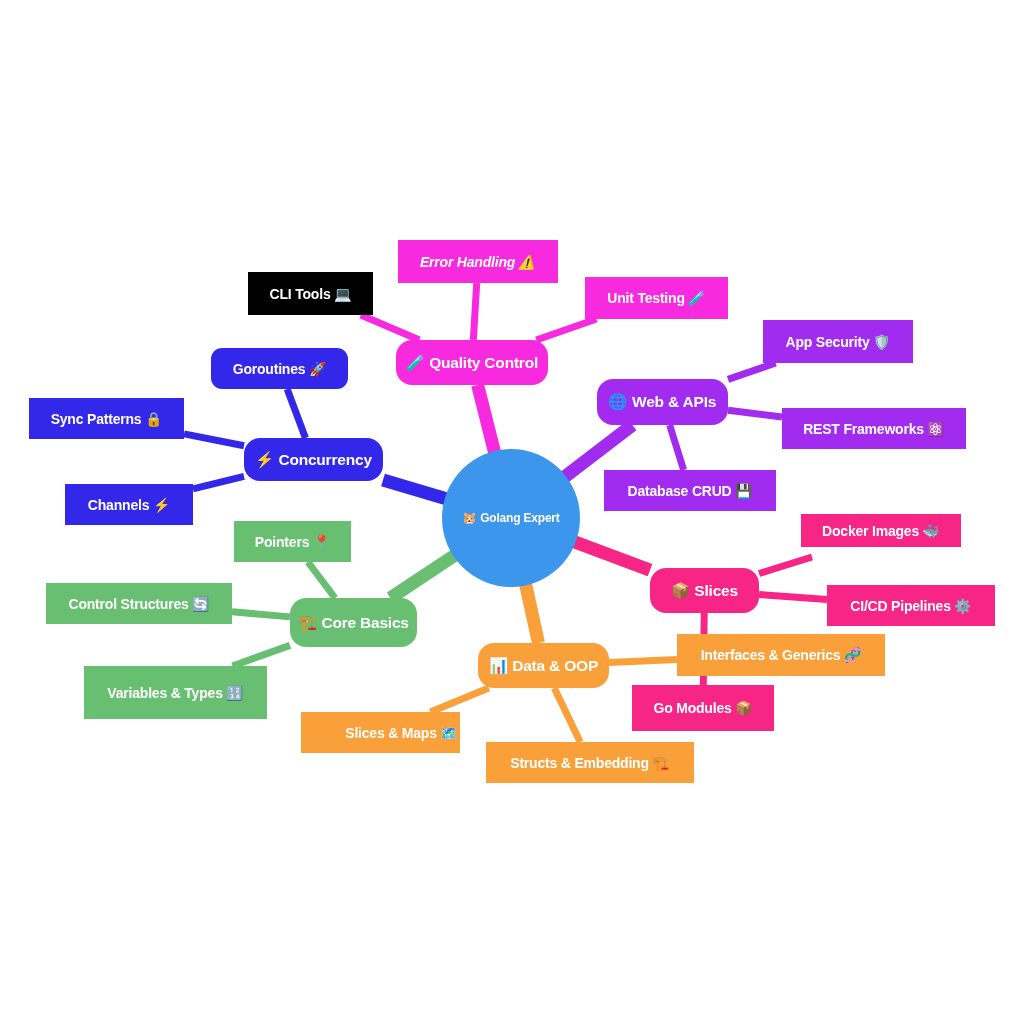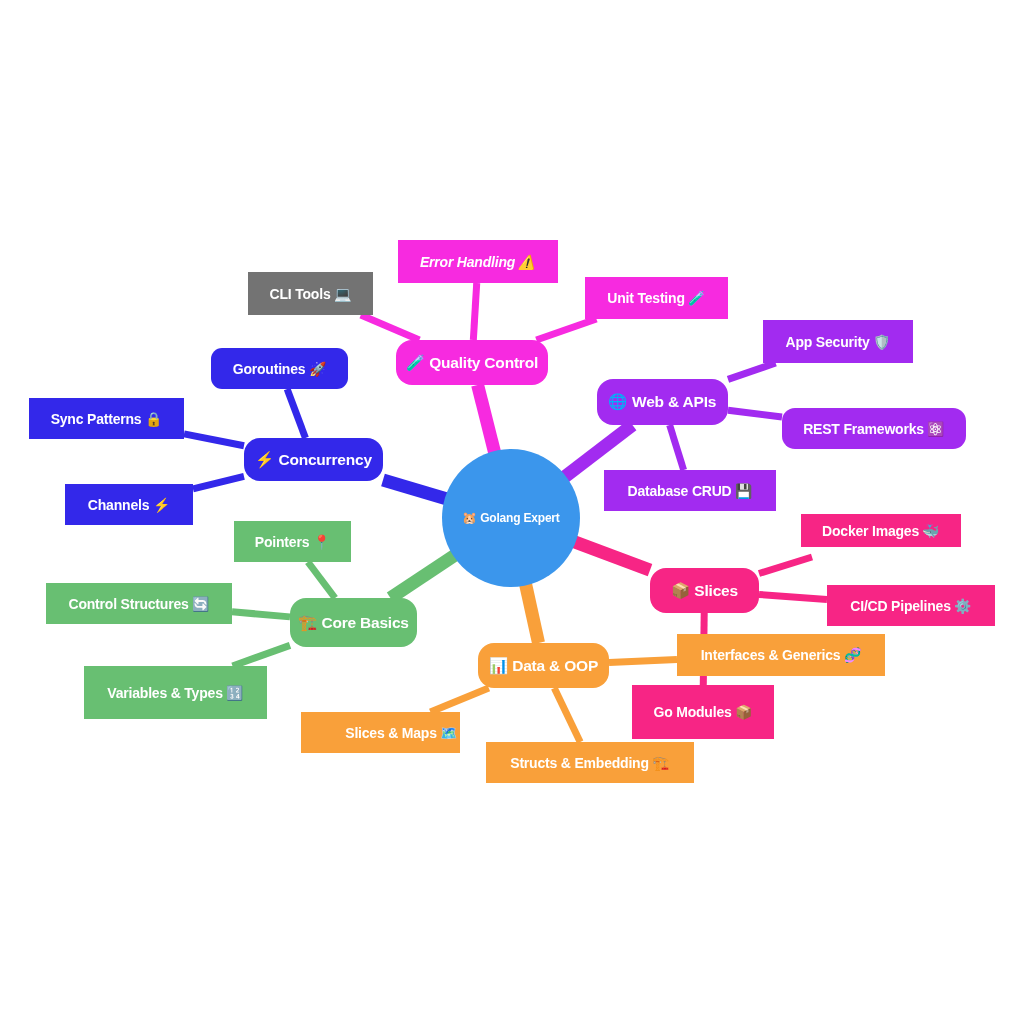--- a/index.html
+++ b/index.html
@@ -82,51 +82,51 @@
       <line x1="290" y1="645.3314606741573" x2="232.515625" y2="666" stroke="#68BF72" stroke-width="7" stroke-linecap="butt"></line>
       <line x1="448.67653116845486" y1="499.5396307511626" x2="383" y2="480.0860759493671" stroke="#3328EA" stroke-width="13" stroke-linecap="butt"></line>
       <line x1="305.467032967033" y1="438" x2="287.15934065934067" y2="389" stroke="#3328EA" stroke-width="7" stroke-linecap="butt"></line>
       <line x1="244" y1="445.7342995169082" x2="184" y2="433.8502415458937" stroke="#3328EA" stroke-width="7" stroke-linecap="butt"></line>
       <line x1="244" y1="476.4512195121951" x2="193" y2="488.890243902439" stroke="#3328EA" stroke-width="7" stroke-linecap="butt"></line>
     </svg>
   <div id="nodes">
       <div class="node node-root" style="left: 442px; top: 449px; width: 138px; height: 138px; background: rgb(59, 150, 236);">
         <span class="node-label">🐹 Golang Expert</span>
       </div>
-      <div class="node node-leaf" style="left: 248px; top: 272px; width: 125px; height: 43px; background: #737373;">
+      <div class="node node-leaf" style="left: 248px; top: 272px; width: 125px; height: 43px; background: #000000;">
         <span class="node-label">CLI Tools 💻</span>
       </div>
       <div class="node node-leaf" style="left: 398px; top: 240px; width: 160px; height: 43px; background: rgb(247, 42, 224); font-style: italic;">
         <span class="node-label">Error Handling ⚠️</span>
       </div>
       <div class="node node-leaf" style="left: 585px; top: 277px; width: 143px; height: 42px; background: rgb(247, 42, 224);">
         <span class="node-label">Unit Testing 🧪</span>
       </div>
       <div class="node node-branch" style="left: 396px; top: 340px; width: 152px; height: 45px; background: rgb(247, 42, 224);">
         <span class="node-label">🧪 Quality Control</span>
       </div>
       <div class="node node-leaf" style="left: 763px; top: 320px; width: 150px; height: 43px; background: rgb(162, 43, 240);">
         <span class="node-label">App Security 🛡️</span>
       </div>
-      <div class="node node-leaf" style="left: 782px; top: 408px; width: 184px; height: 41px; background: rgb(162, 43, 240); border-radius: 13px;">
+      <div class="node node-leaf" style="left: 782px; top: 408px; width: 184px; height: 41px; background: rgb(162, 43, 240);">
         <span class="node-label">REST Frameworks ⚛️</span>
       </div>
       <div class="node node-leaf" style="left: 604px; top: 470px; width: 172px; height: 41px; background: rgb(162, 43, 240);">
         <span class="node-label">Database CRUD 💾</span>
       </div>
       <div class="node node-branch" style="left: 597px; top: 379px; width: 131px; height: 46px; background: rgb(162, 43, 240);">
         <span class="node-label">🌐 Web &amp; APIs</span>
       </div>
       <div class="node node-leaf" style="left: 801px; top: 514px; width: 160px; height: 33px; background: rgb(247, 37, 133);">
         <span class="node-label">Docker Images 🐳</span>
       </div>
       <div class="node node-leaf" style="left: 827px; top: 585px; width: 168px; height: 41px; background: rgb(247, 37, 133);">
         <span class="node-label">CI/CD Pipelines ⚙️</span>
       </div>
-      <div class="node node-leaf" style="left: 632px; top: 685px; width: 142px; height: 54px; background: rgb(247, 37, 133);">
+      <div class="node node-leaf" style="left: 632px; top: 685px; width: 142px; height: 46px; background: rgb(247, 37, 133);">
         <span class="node-label">Go Modules 📦</span>
       </div>
       <div class="node node-branch" style="left: 650px; top: 568px; width: 109px; height: 45px; background: rgb(247, 37, 133);">
         <span class="node-label">📦 Slices</span>
       </div>
       <div class="node node-leaf" style="left: 677px; top: 634px; width: 208px; height: 42px; background: rgb(249, 160, 58);">
         <span class="node-label">Interfaces &amp; Generics 🧬</span>
       </div>
       <div class="node node-leaf" style="left: 486px; top: 742px; width: 208px; height: 41px; background: rgb(249, 160, 58);">
         <span class="node-label">Structs &amp; Embedding 🏗️</span>

